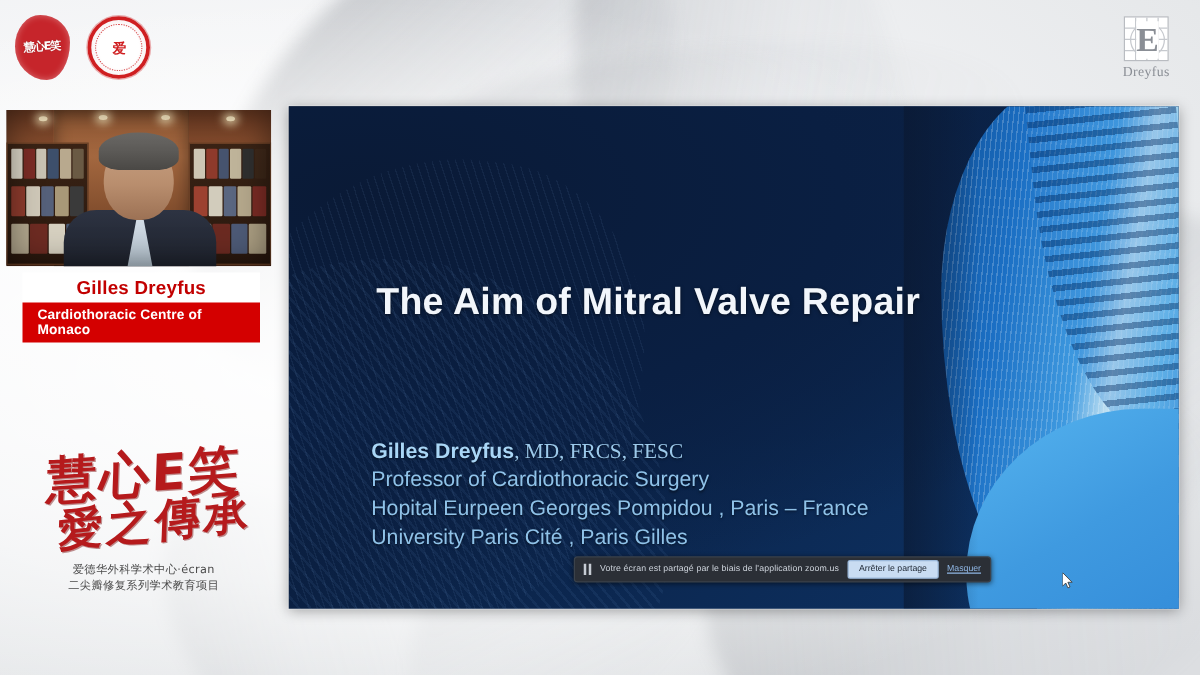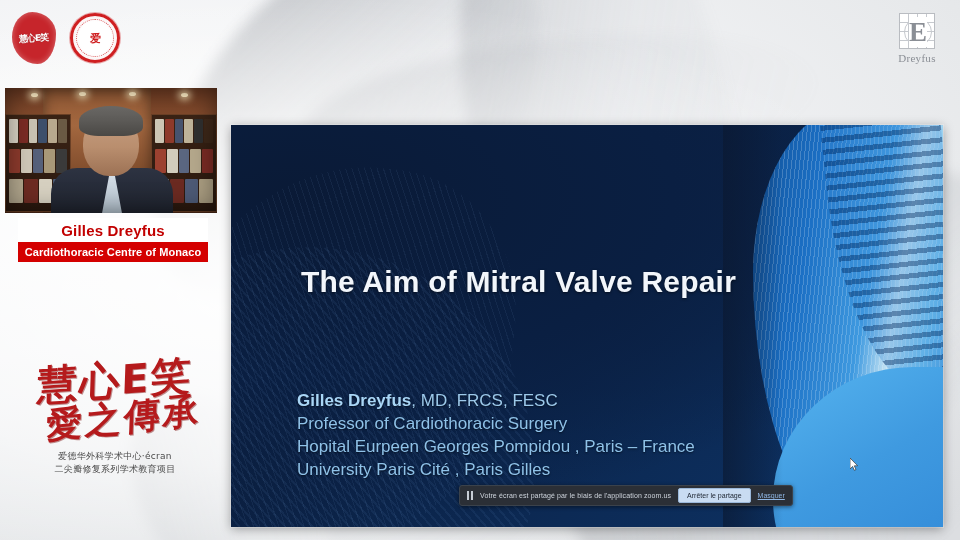--- a/index.html
+++ b/index.html
@@ -132,22 +132,22 @@
 
   
   #nameplate { position:absolute; left:18px; top:218px; width:190px; }
   .np-name {
     background:#fff; color:#c20000;
     font-weight:bold; font-size:15px; text-align:center;
     padding:4px 0 3px; letter-spacing:.2px;
   }
   .np-aff {
     background:#d40000; color:#fff;
-    font-weight:bold; font-size:11px; text-align:center;
-    padding:4px 0 4px; letter-spacing:.1px;
+    font-weight:bold; font-size:11px; 
+    padding:4px 12px 4px; letter-spacing:.1px;
   }
 
   
   #branding { position:absolute; left:10px; top:358px; width:210px; text-align:center; }
   .cal-row1 {
     font-family:"DejaVu Sans", sans-serif;
     font-size:40px; font-weight:bold; color:#b51a1c;
     letter-spacing:2px; line-height:44px;
     transform:rotate(-4deg) skewX(-6deg);
     text-shadow:1px 1px 0 rgba(120,10,12,.45);
@@ -165,21 +165,20 @@
     font-family:"DejaVu Sans", sans-serif;
     font-size:9px; color:#4a4a4a; line-height:13px; letter-spacing:.3px;
   }
 
   
   #slide {
     position:absolute; left:231px; top:85px; width:712px; height:402px;
     overflow:hidden;
     background:linear-gradient(135deg,#0a1830 0%,#0b2042 35%,#0c2a55 65%,#0d3468 100%);
     box-shadow:0 0 0 1px rgba(255,255,255,.22), 0 2px 10px rgba(0,0,0,.35);
-    margin-top:40px;
   }
   .slide-deep {
     position:absolute; inset:0;
     background:radial-gradient(120% 100% at 8% 18%, #0a1a36 0%, #0a1f42 45%, rgba(10,31,66,0) 80%);
   }
   
   .arcs {
     position:absolute; left:-120px; top:120px; width:420px; height:400px;
     background:repeating-linear-gradient(58deg, rgba(120,170,230,.09) 0 2px, rgba(120,170,230,0) 2px 7px);
     border-radius:50% 60% 45% 55%;
@@ -226,21 +225,21 @@
     color:#f2f6fb; font-size:30px; font-weight:bold; line-height:40px;
     letter-spacing:.2px;
     text-shadow:0 1px 3px rgba(0,0,0,.55);
   }
   .slide-author {
     position:absolute; left:66px; top:264px; width:420px;
     color:#8fc2e8; font-size:17px; line-height:23px;
     text-shadow:0 1px 2px rgba(0,0,0,.55);
   }
   .au-name { color:#a9d6f6; font-weight:bold; }
-  .au-post { font-weight:normal; color:#9cc9ea; }
+  .au-post { font-weight:normal; color:#9cc9ea;font-family:Liberation Serif, serif; }
 
   
   #share-bar {
     position:absolute; left:228px; top:360px;
     height:21px; display:flex; align-items:center;
     background:#2b2f36; border:1px solid #3b424b; border-radius:3px;
     padding:0 5px; gap:7px;
     box-shadow:0 1px 4px rgba(0,0,0,.5);
   }
   .pause-icon { display:flex; gap:2px; margin-left:2px; }

